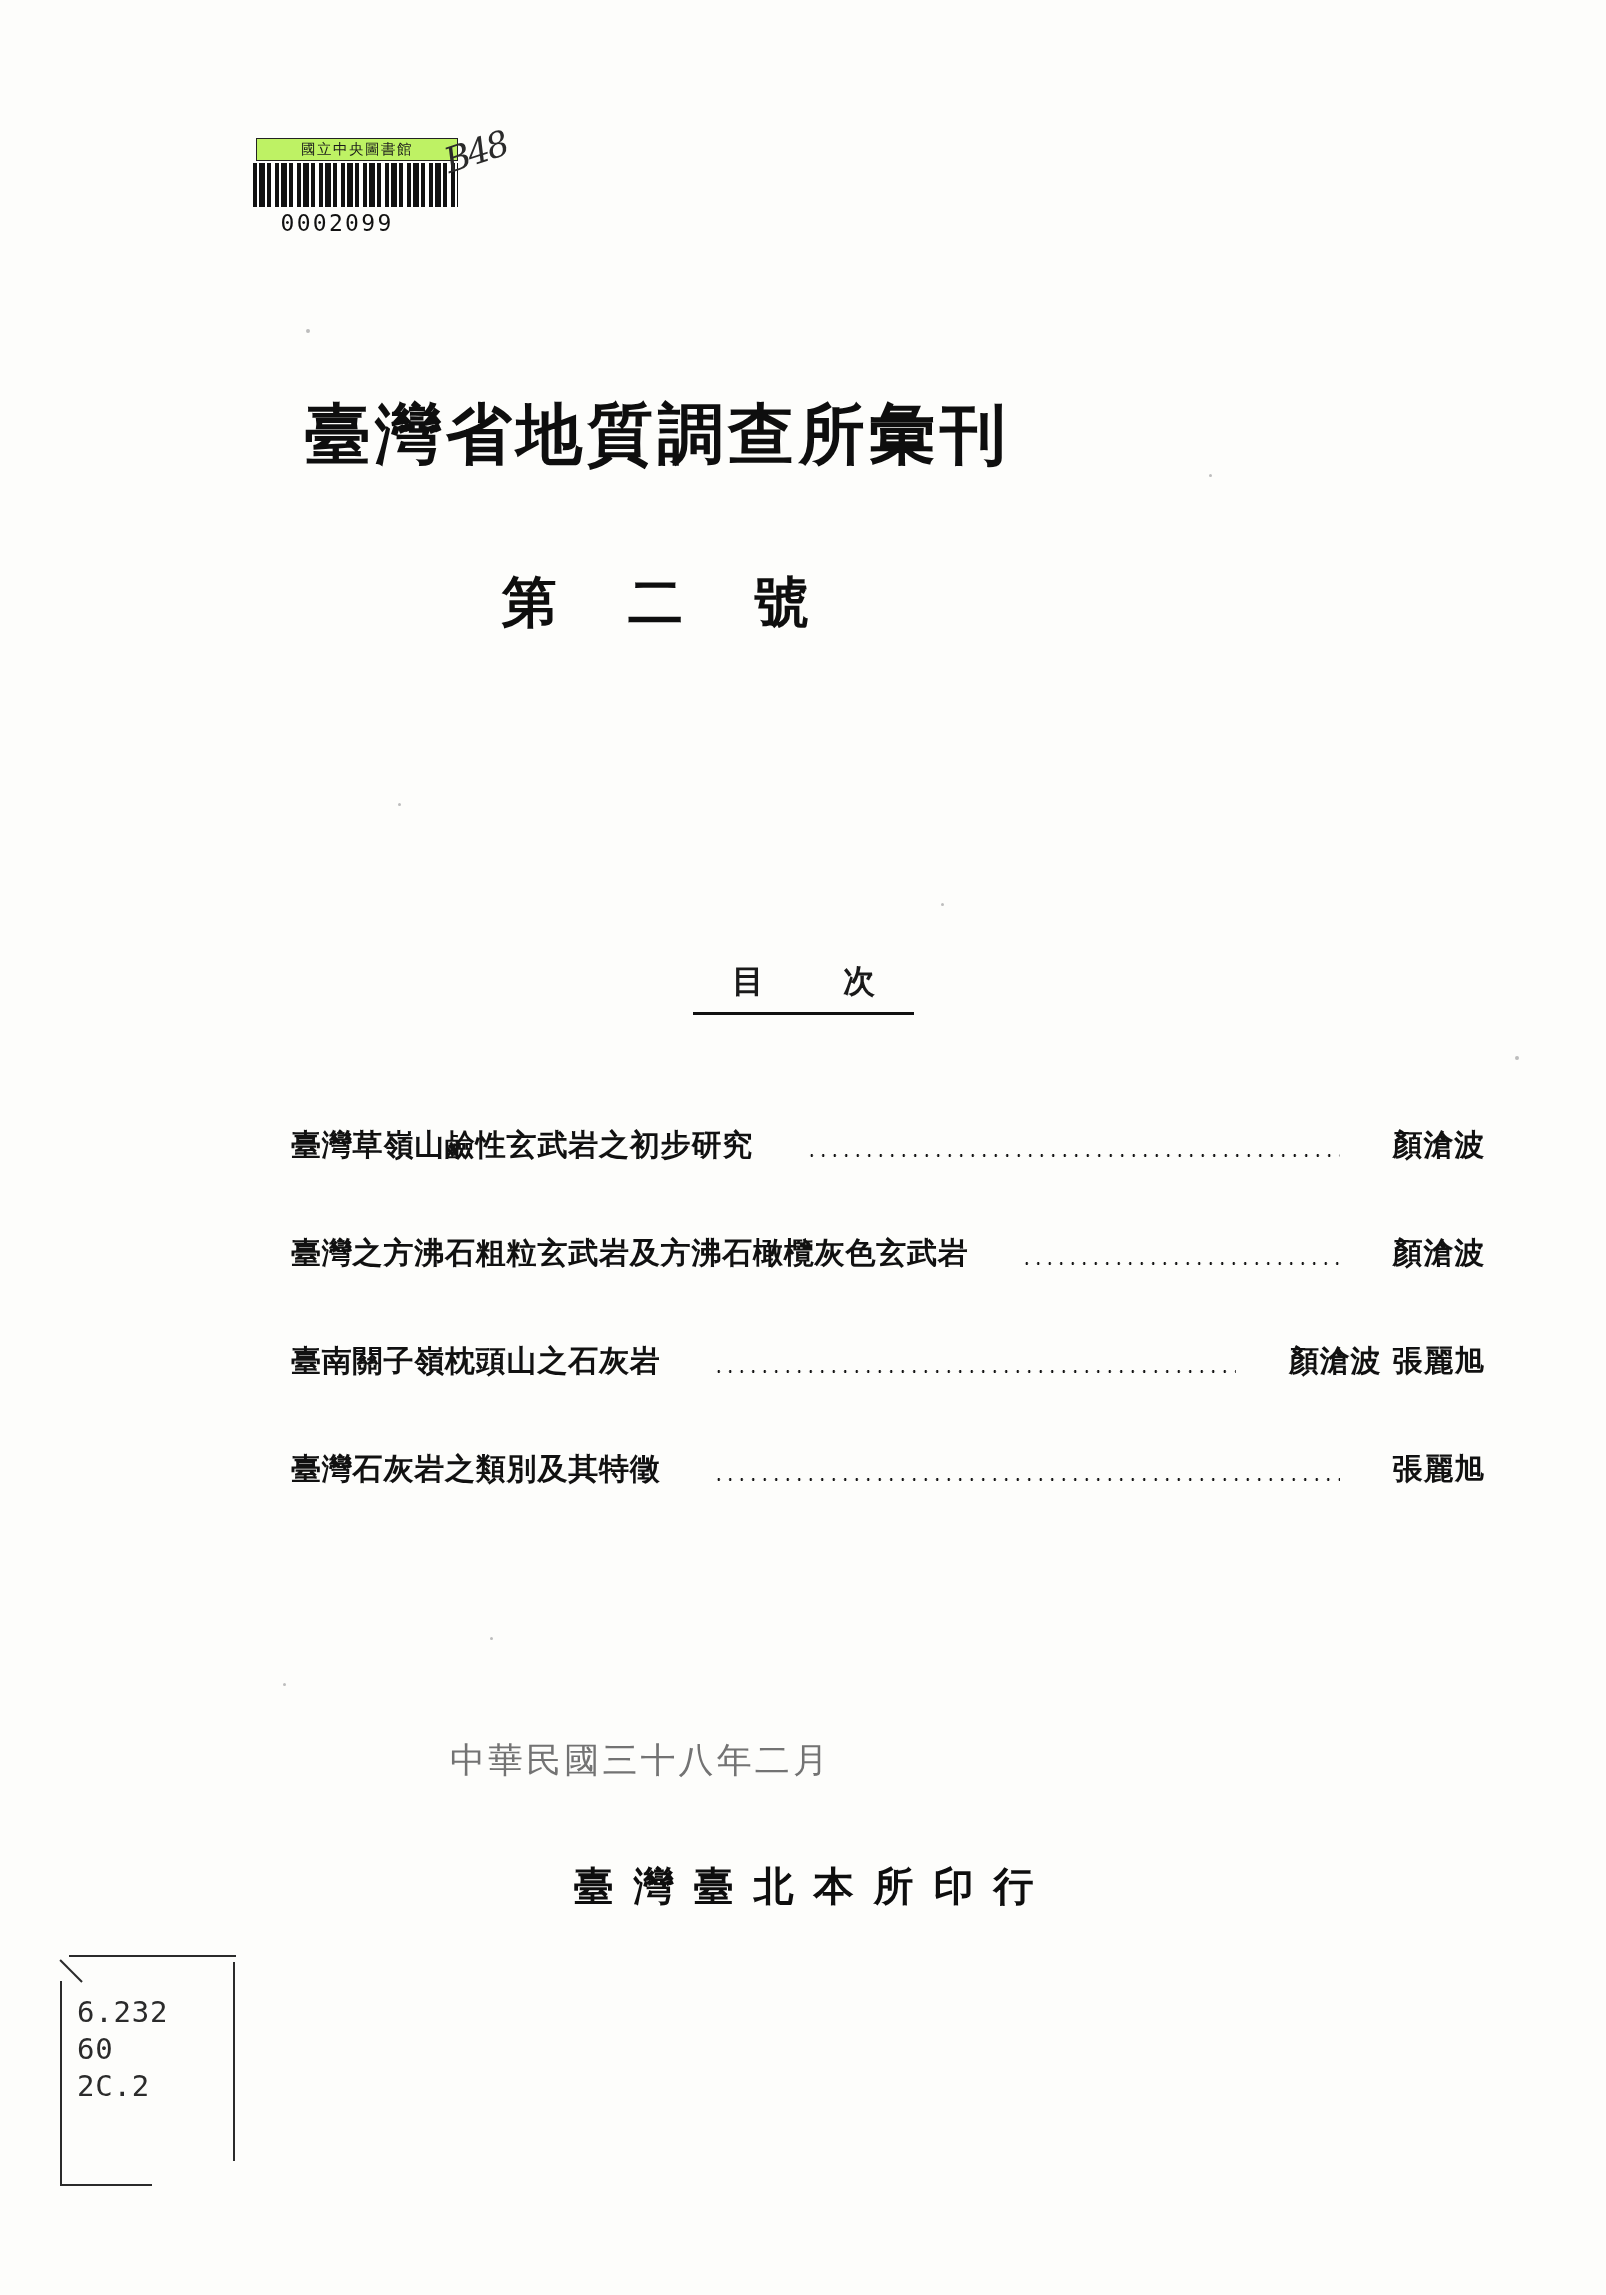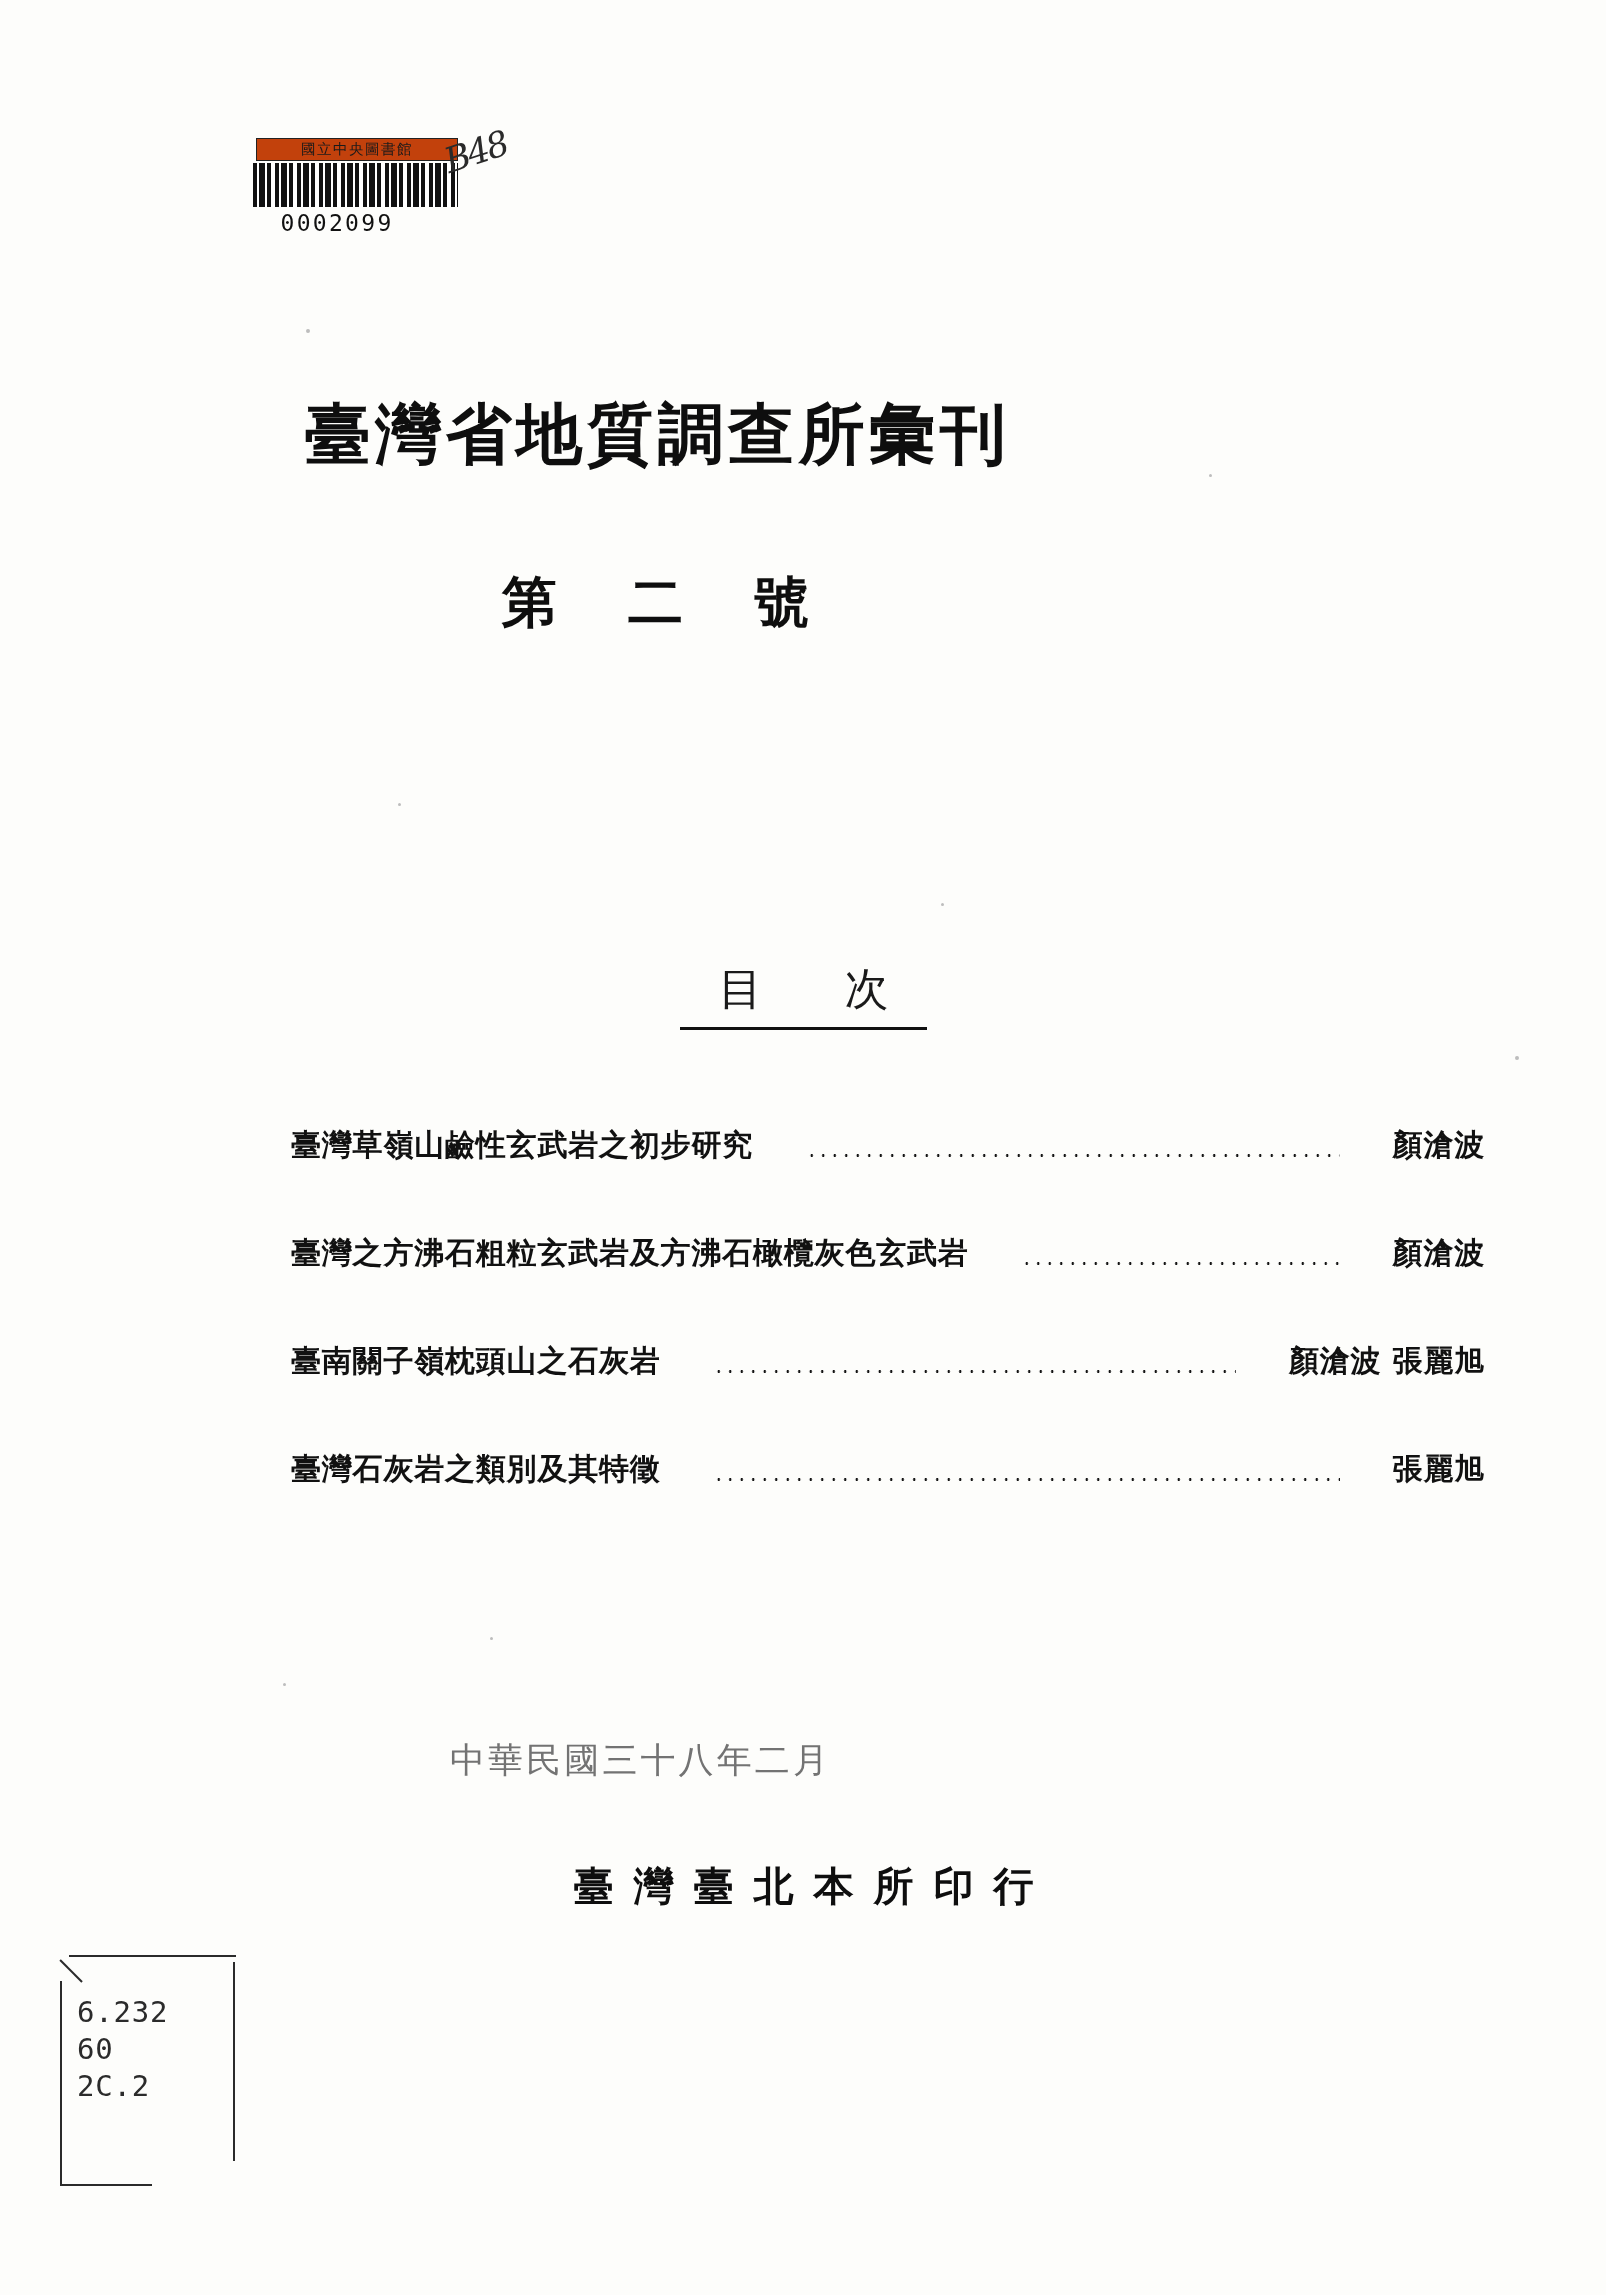--- a/index.html
+++ b/index.html
@@ -31,21 +31,21 @@
   }
   .stamp-label {
     font-family: "DejaVu Sans", sans-serif;
     font-size: 14.5px;
     letter-spacing: 1.5px;
     text-align: center;
     border: 0.8px solid #222;
     padding: 0.8px 0 1.5px 0;
     width: 200px;
     margin-left: 3.1px;
-    background: #c2410c;
+    background: #bef264;
   }
   .barcode {
     width: 205px;
     height: 44px;
     margin-top: 1.5px;
     background:
       repeating-linear-gradient(90deg,
         #111 0px, #111 3.8px,
         #fff 3.8px, #fff 6.1px,
         #111 6.1px, #111 12.2px,
@@ -103,22 +103,22 @@
   
   .toc-heading {
     position: absolute;
     top: 960px;
     left: 0;
     width: 1607px;
     text-align: center;
   }
   .toc-heading span {
     font-family: "DejaVu Serif", serif;
-    font-weight: normal;
-    font-size: 44px;
+    font-weight: bold;
+    font-size: 32px;
     letter-spacing: 34px;
     text-indent: 34px;
     border-bottom: 3.1px solid #111;
     padding: 0 4.6px 7.7px 4.6px;
     display: inline-block;
   }
 
   
   .toc {
     position: absolute;

